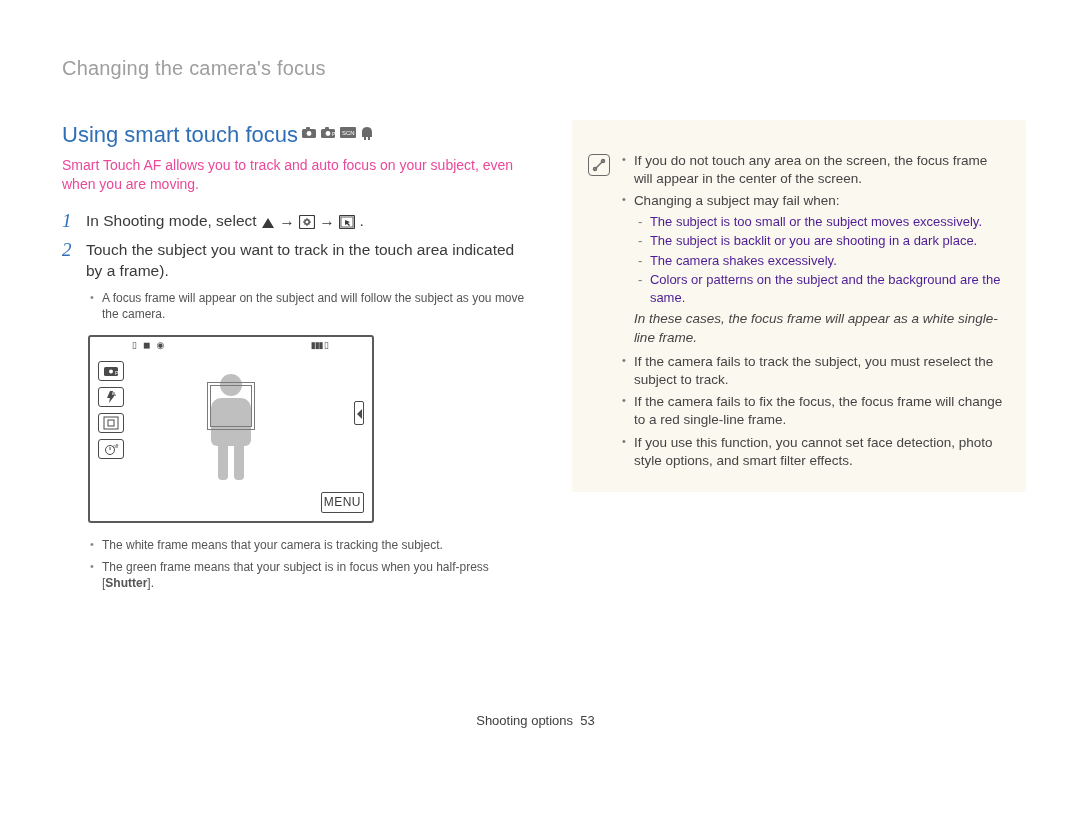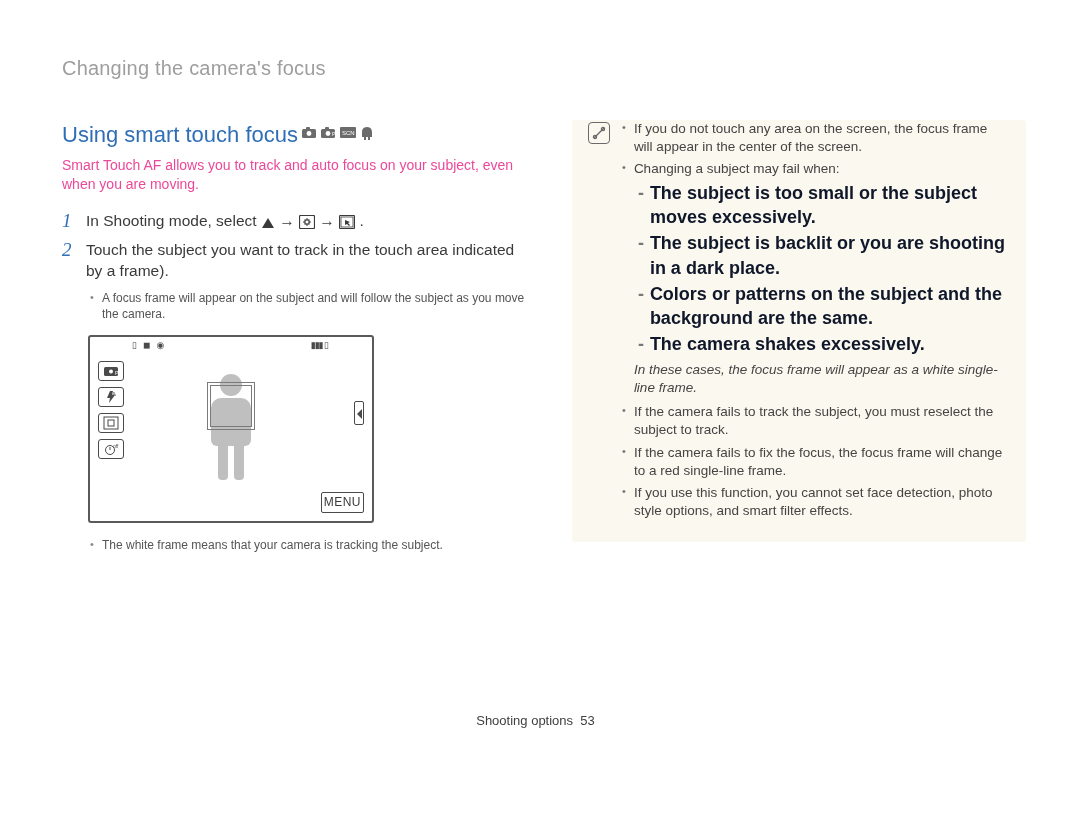--- a/index.html
+++ b/index.html
@@ -188,21 +188,21 @@
   }
   .slider-tab::after{
     content:"";position:absolute;left:2px;top:7px;
     border-top:5px solid transparent;border-bottom:5px solid transparent;
     border-right:5px solid #4a4a4a;
   }
   
   .note {
     background: #fbf8ef;
     border-radius: 3px;
-    padding: 0 18px 18px 16px;
+    padding: 32px 18px 18px 16px;
     display: flex;
     gap: 12px;
   }
   .note-icon {
     width: 22px;height:22px;flex-shrink:0;
     border:1.5px solid #6a6a6a;border-radius:4px;
     display:flex;align-items:center;justify-content:center;
     margin-top:2px;
   }
   .note-icon svg{width:14px;height:14px;}
@@ -211,21 +211,21 @@
   }
   .note ul.top > li {
     position:relative;padding-left:12px;font-size:13.5px;
     color:#444;margin-bottom:4px;
   }
   .note ul.top > li::before{
     content:"•";position:absolute;left:0;top:0;color:#777;font-size:11px;
   }
   .note ul.dash{list-style:none;padding-left:4px;margin:2px 0 4px;}
   .note ul.dash > li{
-    position:relative;padding-left:12px;font-size:18px;color:#0f172a;margin-bottom:2px;font-weight:bold;
+    position:relative;padding-left:12px;font-size:13px;color:#4c1d95;margin-bottom:2px;
   }
   .note ul.dash > li::before{
     content:"-";position:absolute;left:0;top:0;color:#777;
   }
   .note .after-dash{
     font-size:13.5px;color:#444;margin:2px 0 6px 0;font-style:italic;
   }
   .footer {
     position:absolute;
     bottom: 26px;
@@ -373,20 +373,23 @@
             <div>
               <div class="slider-tab"></div>
             </div>
             <div class="menu-lbl">MENU</div>
           </div>
         </div>
       </div>
 
       <ul class="sub">
         <li>The white frame means that your camera is tracking the subject.</li>
+        <li>
+          <span>The green frame means that your subject is in focus when you half-press [</span><span class="shutter-bold">Shutter</span><span>].</span>
+        </li>
       </ul>
 
     </div>
 
     <div class="right">
       <div class="note">
         <div class="note-icon">
           <svg viewBox="0 0 14 14">
               <line x1="2" y1="12" x2="12" y2="2" stroke="#6a6a6a" stroke-width="1.5"></line>
               <circle cx="3" cy="11" r="1.6" fill="none" stroke="#6a6a6a" stroke-width="1.3"></circle>
@@ -394,22 +397,22 @@
             </svg>
         </div>
         <div>
           <ul class="top">
             <li>If you do not touch any area on the screen, the focus frame will appear in the center of the screen.</li>
             <li>
               <span>Changing a subject may fail when:</span>
               <ul class="dash">
                 <li>The subject is too small or the subject moves excessively.</li>
                 <li>The subject is backlit or you are shooting in a dark place.</li>
+                <li>The camera shakes excessively.</li>
                 <li>Colors or patterns on the subject and the background are the same.</li>
-                <li>The camera shakes excessively.</li>
               </ul>
               <div class="after-dash">In these cases, the focus frame will appear as a white single-line frame.</div>
             </li>
             <li>If the camera fails to track the subject, you must reselect the subject to track.</li>
             <li>If the camera fails to fix the focus, the focus frame will change to a red single-line frame.</li>
             <li>If you use this function, you cannot set face detection, photo style options, and smart filter effects.</li>
           </ul>
         </div>
       </div>
     </div>

